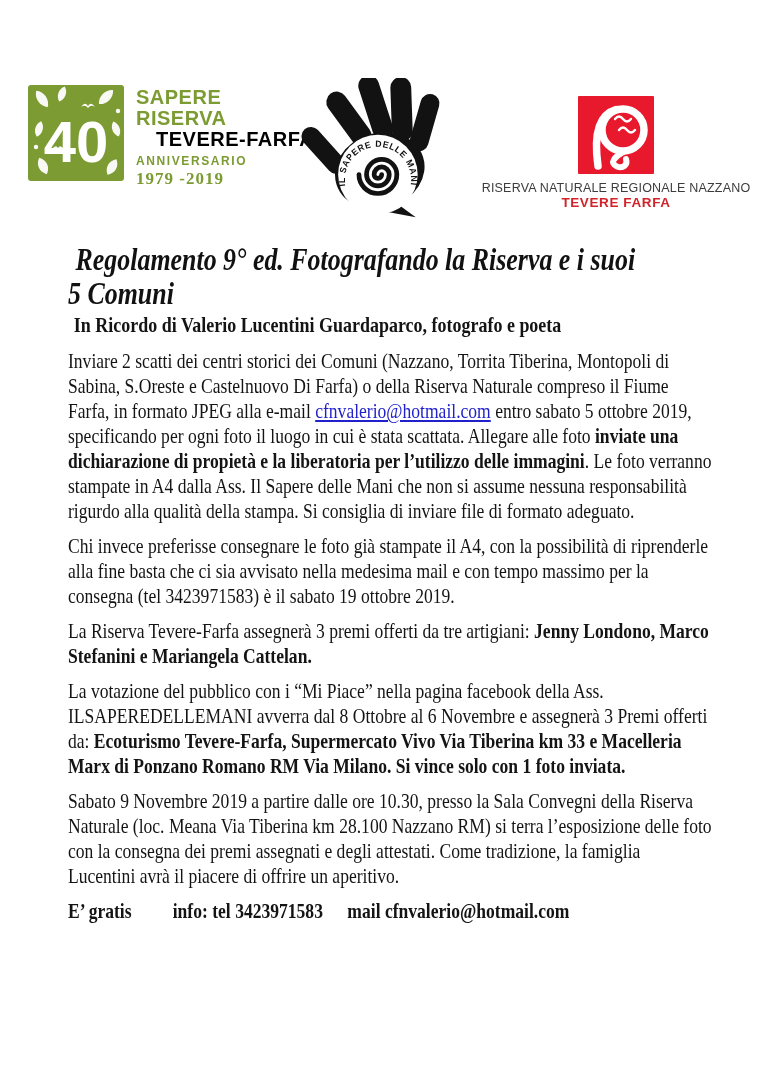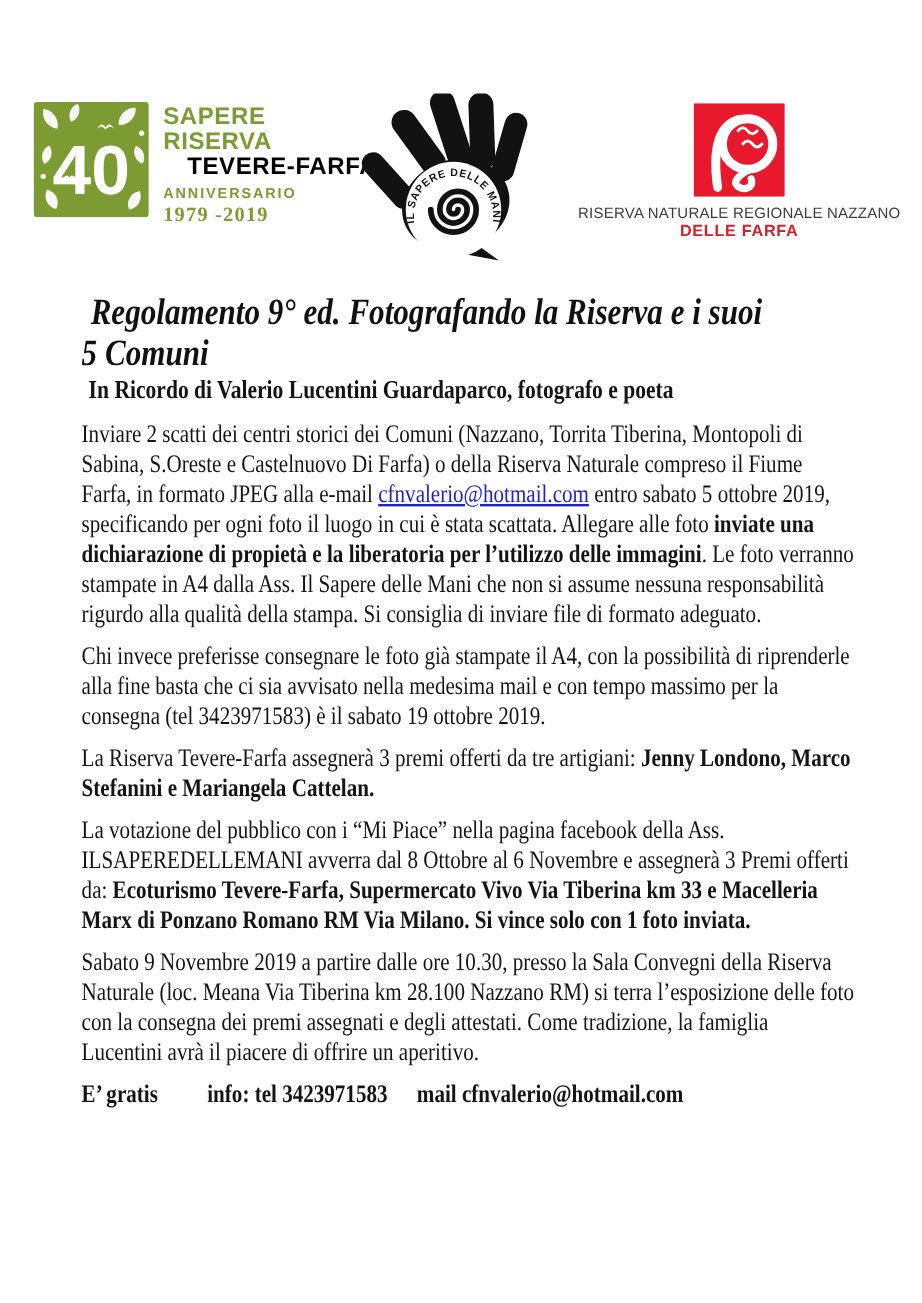--- a/index.html
+++ b/index.html
@@ -13,21 +13,21 @@
   .gl-square svg { width:96px; height:96px; display:block; }
   .gl-text { padding-top:2px; font-family:"Liberation Sans", sans-serif; font-weight:bold; }
   .gl-name { font-size:20px; line-height:21px; color:#7C9B33; letter-spacing:0.5px; }
   .gl-name.red { color:#000000;margin-left:20px; }
   .gl-anniv { font-size:12px; letter-spacing:1.6px; color:#7C9B33; margin-top:4px; }
   .gl-years { font-size:17px; color:#7C9B33; margin-top:1px; letter-spacing:1px;font-family:Liberation Serif, serif; }
 
   .logo-center { position:absolute; left:300px; top:78px; }
   .logo-center svg { width:152px; height:142px; display:block; }
 
-  .logo-right { position:absolute; left:480px; top:86px; width:272px; text-align:center;
+  .logo-right { position:absolute; left:480px; top:96px; width:272px; text-align:center;
                 font-family:"Liberation Sans", sans-serif; }
   .rl-square svg { width:76px; height:78px; display:block; margin:0 auto; }
   .rl-cap1 { margin-top:7px; font-size:12.5px; color:#3C3C3C; letter-spacing:0.2px; white-space:nowrap; }
   .rl-cap2 { font-size:13.5px; font-weight:bold; color:#D2232A; letter-spacing:0.6px; }
 
   
   .content {
     position:absolute; left:68px; top:243px; width:770px;
     transform:scaleX(0.836); transform-origin:0 0;
   }
@@ -103,21 +103,21 @@
         <g fill="none" stroke="#ffffff" stroke-linecap="round">
           <circle cx="45" cy="34" r="21" stroke-width="7.5"></circle>
           <path d="M 20 70 C 16 42 19 19 38 13.5" stroke-width="7.5"></path>
           <path d="M 47 55 C 36 61 31 67 39 70.5 C 45 72.8 50 69 48 63" stroke-width="6"></path>
           <path d="M 37 23 q 4 -5 8 0 q 4 5 8 0" stroke-width="2.4"></path>
           <path d="M 41 34 q 4 -5 8 0 q 4 5 8 0" stroke-width="2.4"></path>
         </g>
       </svg>
     </div>
     <div class="rl-cap1">RISERVA NATURALE REGIONALE NAZZANO</div>
-    <div class="rl-cap2">DELLE FARFA</div>
+    <div class="rl-cap2">TEVERE FARFA</div>
   </div>
 
   <div class="content">
     <div class="title">
       <div class="t-line1">Regolamento 9° ed. Fotografando la Riserva e i suoi</div>
       <div class="t-line2">5 Comuni</div>
     </div>
     <div class="subtitle">In Ricordo di Valerio Lucentini Guardaparco, fotografo e poeta</div>
 
     <p class="para first"><span>Inviare 2 scatti dei centri storici dei Comuni (Nazzano, Torrita Tiberina, Montopoli di Sabina, S.Oreste e Castelnuovo Di Farfa) o della Riserva Naturale compreso il Fiume Farfa, in formato JPEG alla e-mail </span><a class="email-link" href="#">cfnvalerio@hotmail.com</a><span> entro sabato 5 ottobre 2019, specificando per ogni foto il luogo in cui è stata scattata. Allegare alle foto </span><strong>inviate una dichiarazione di propietà e la liberatoria per l’utilizzo delle immagini</strong><span>. Le foto verranno stampate in A4 dalla Ass. Il Sapere delle Mani che non si assume nessuna responsabilità rigurdo alla qualità della stampa. Si consiglia di inviare file di formato adeguato.</span></p>

